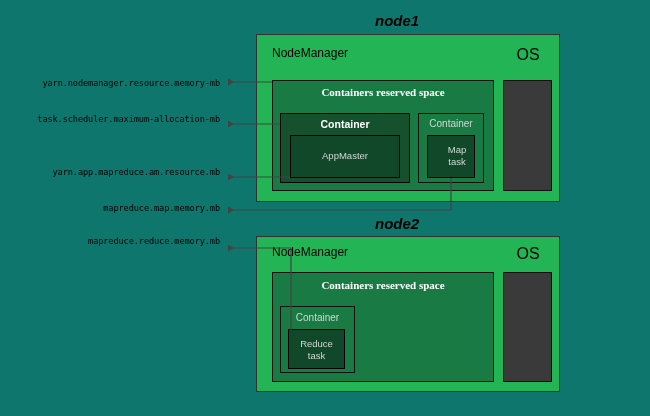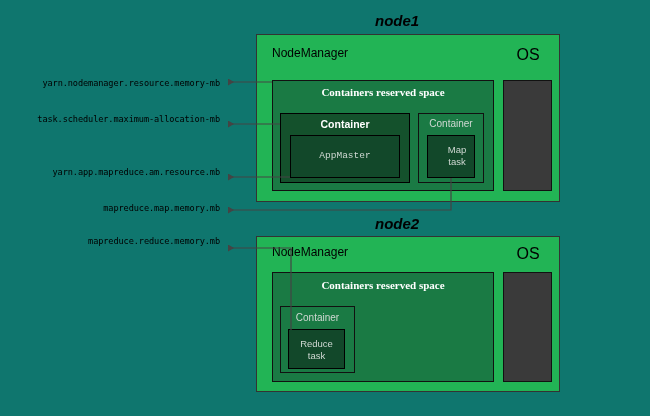--- a/index.html
+++ b/index.html
@@ -140,21 +140,21 @@
 
   <div class="hdr-os" style="left:503px; top:46px; width:50px;">OS</div>
 
   <div class="box reserved-box" style="left:272px; top:80px; width:222px; height:111px;"></div>
   <div class="lbl-reserved" style="left:272px; top:86px; width:222px;">Containers reserved space</div>
 
   <div class="box containers-box" style="left:280px; top:113px; width:130px; height:70px;"></div>
   <div class="lbl-containers" style="left:280px; top:118px; width:130px;">Container</div>
 
   <div class="box task-box" style="left:290px; top:135px; width:110px; height:43px;"></div>
-  <div class="lbl-task" style="left:290px; top:150px; width:110px;font-family:Liberation Mono, monospace;">AppMaster</div>
+  <div class="lbl-task" style="left:290px; top:150px; width:110px;">AppMaster</div>
 
   <div class="box container-box" style="left:418px; top:113px; width:66px; height:70px;"></div>
   <div class="lbl-container" style="left:418px; top:118px; width:66px;">Container</div>
 
   <div class="box task-box" style="left:427px; top:135px; width:48px; height:43px;"></div>
   <div class="lbl-task" style="left:427px; top:144px; width:60px;"><span>Map</span><br><span>task</span></div>
 
   <div class="box os-box" style="left:503px; top:80px; width:49px; height:111px;"></div>
 
   <div class="node-title" style="left:375px; top:215px;">node2</div>

